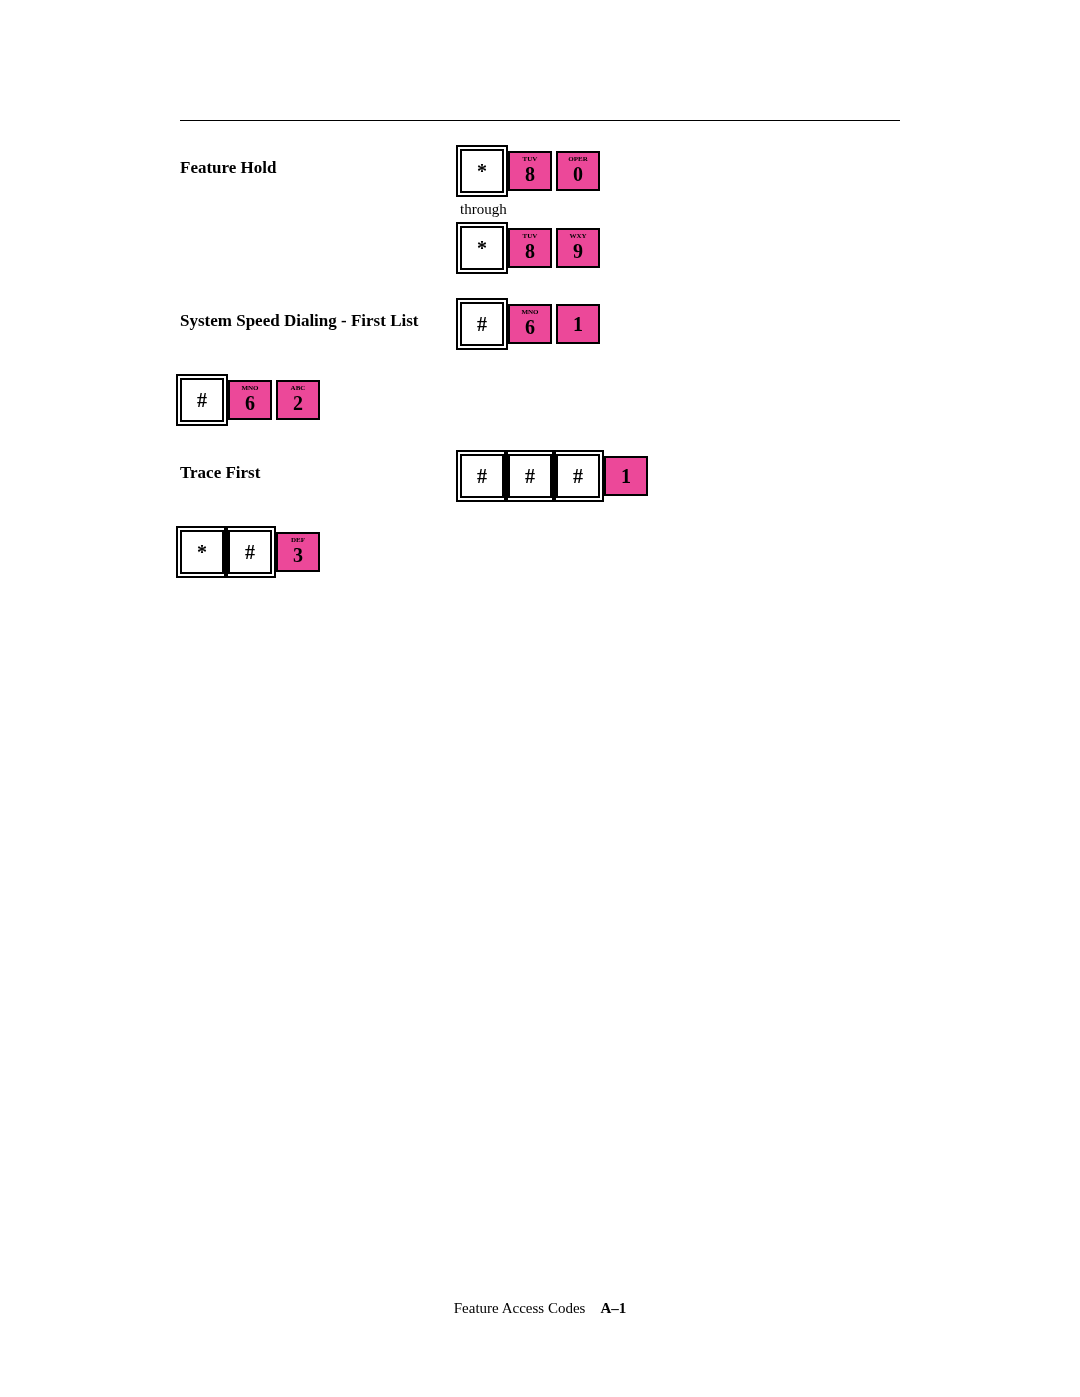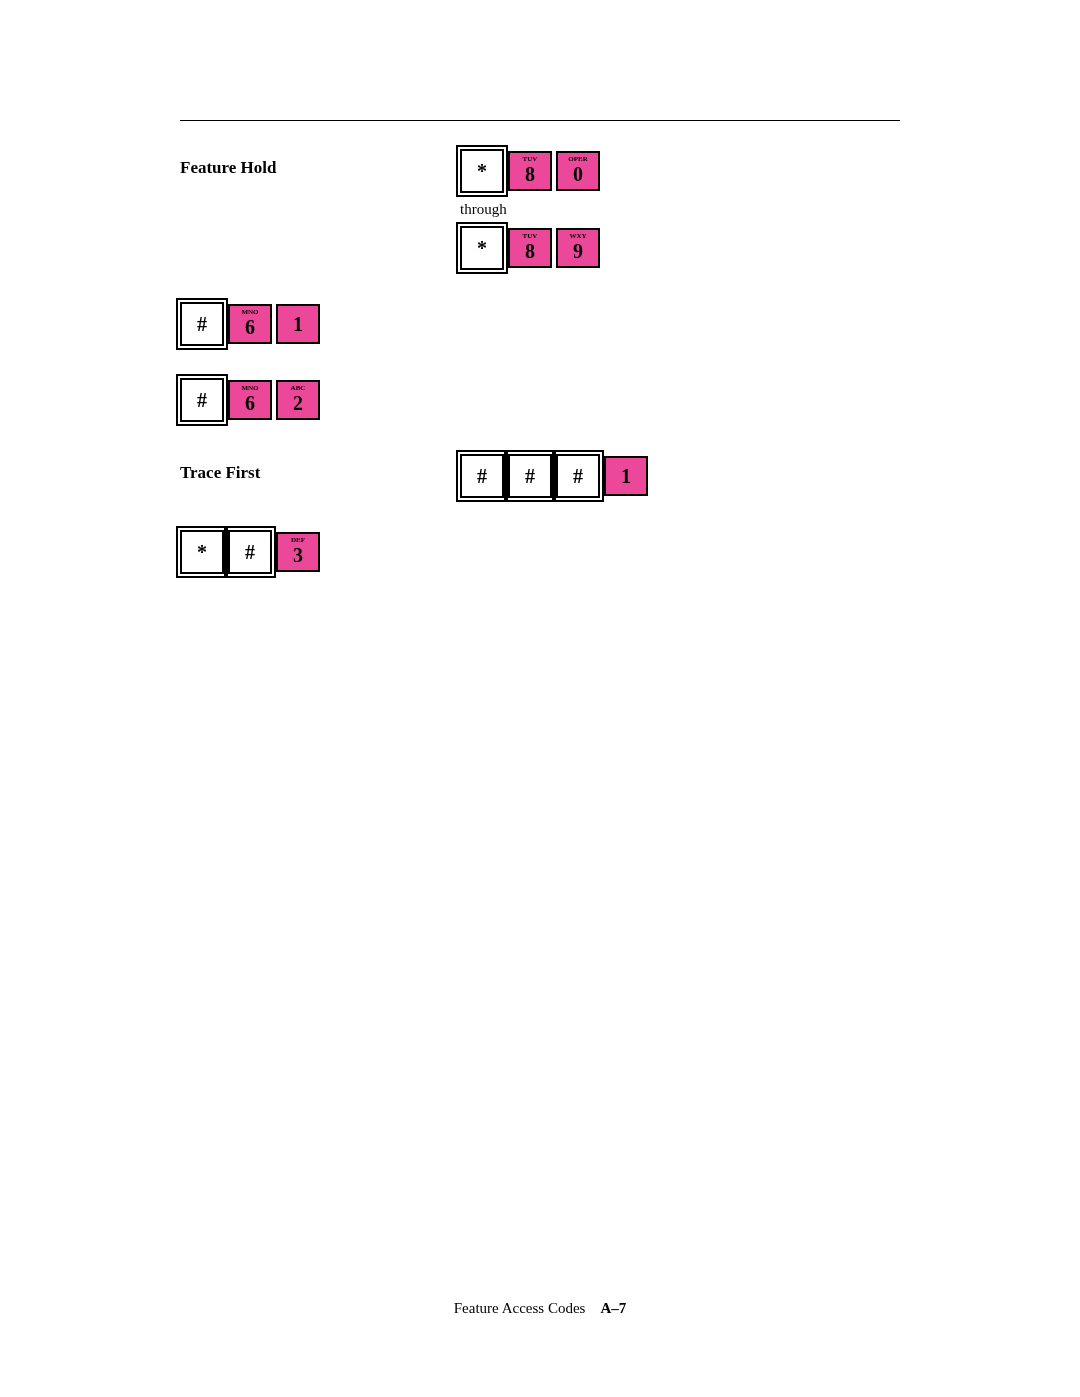--- a/index.html
+++ b/index.html
@@ -169,20 +169,21 @@
               </div>
               <div class="key">
                 <span class="key-top-label">WXY</span>
                 <span class="key-main">9</span>
               </div>
             </div>
           </div>
         </div>
       </div>
       <div class="feature-row">
+        <div class="feature-label">System Speed Dialing - First List</div>
         <div>
           <div class="key-sequence">
             <div class="key-double">
               <span class="key-main">#</span>
             </div>
             <div class="key">
               <span class="key-top-label">MNO</span>
               <span class="key-main">6</span>
             </div>
             <div class="key no-label">
@@ -242,14 +243,14 @@
             </div>
           </div>
         </div>
       </div>
     </div>
 </div>
 
 <div class="footer-area">
   <span class="footer-text">Feature Access Codes</span>
   &nbsp;&nbsp;
-  <span class="footer-text footer-bold">A–7</span>
+  <span class="footer-text footer-bold">A–1</span>
 </div>
 
 </body></html>

